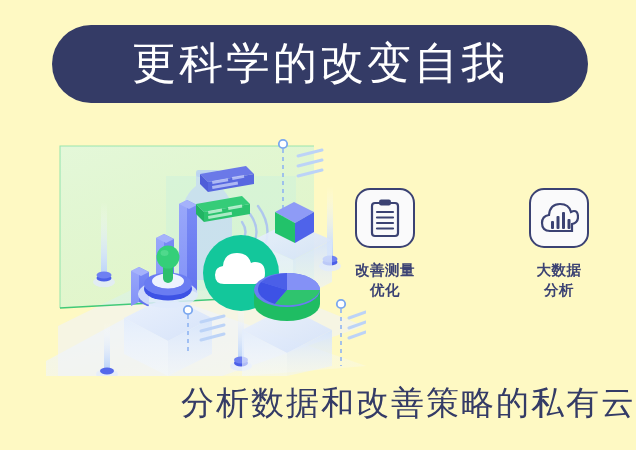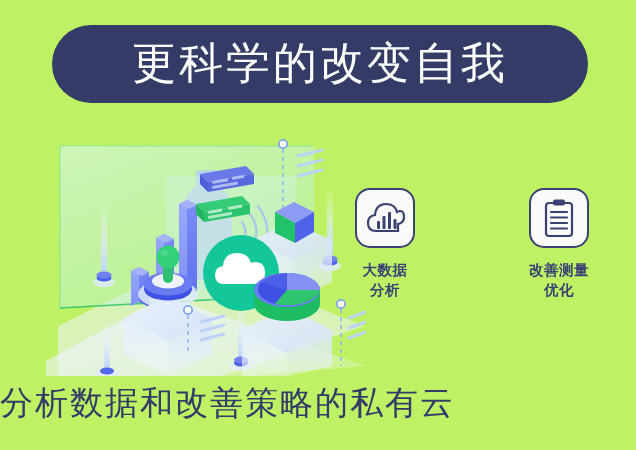--- a/index.html
+++ b/index.html
@@ -10,21 +10,21 @@
     width: 636px;
     height: 450px;
     overflow: hidden;
     background: #f7f7f8;
     font-family: "Liberation Sans", "DejaVu Sans", sans-serif;
   }
   #poster {
     position: relative;
     width: 636px;
     height: 450px;
-    background: #bef264;
+    background: #fef9c3;
     overflow: hidden;
   }
 
   
   #title-banner {
     position: absolute;
     left: 52px;
     top: 25px;
     width: 536px;
     height: 78px;
@@ -92,21 +92,21 @@
     letter-spacing: 0.5px;
     white-space: pre-line;
   }
 
   
   #caption {
     position: absolute;
     left: 0;
     top: 385px;
     width: 636px;
-    text-align: left;
+    text-align: right;
   }
   #caption-text {
     color: #343b66;
     font-size: 33px;
     letter-spacing: 2px;
     line-height: 1.1;
     font-weight: 400;
     white-space: nowrap;
   }
 </style>
@@ -315,55 +315,55 @@
         <line x1="155" y1="214" x2="178" y2="208"></line>
       </g>
       <g stroke="#8fb4f2" stroke-width="1.6" fill="none">
         <circle cx="142" cy="184" r="4.2" fill="#ffffff" stroke="#7aa7ef" stroke-width="1.8"></circle>
         <line x1="142" y1="189" x2="142" y2="228" stroke-dasharray="4 4"></line>
       </g>
     </svg>
   </div>
 
   <div id="features">
+
+    <div class="feature">
+      <div class="feature-icon">
+        <svg width="34" height="40" viewBox="0 0 34 40" xmlns="http://www.w3.org/2000/svg">
+          <rect x="4" y="5" width="26" height="33" rx="3" fill="none" stroke="#3b4273" stroke-width="2.2"></rect>
+          <rect x="11" y="1.5" width="12" height="6" rx="2.2" fill="#3b4273"></rect>
+          <g stroke="#3b4273" stroke-width="2.2" stroke-linecap="round">
+            <line x1="9" y1="14" x2="25" y2="14"></line>
+            <line x1="9" y1="19.5" x2="25" y2="19.5"></line>
+            <line x1="9" y1="25" x2="25" y2="25"></line>
+            <line x1="9" y1="30.5" x2="25" y2="30.5"></line>
+          </g>
+        </svg>
+      </div>
+      <div class="feature-label">改善测量
+优化</div>
+    </div>
 
     <div class="feature">
       <div class="feature-icon">
         <svg width="40" height="34" viewBox="0 0 40 34" xmlns="http://www.w3.org/2000/svg">
           <path d="M11,30 Q3,30 3,22 Q3,15 10,14 Q11,3 21,3 Q30,3 32,11 Q34,10 35,10 Q39,10 39,16 Q39,22 33,23" fill="none" stroke="#3b4273" stroke-width="2.2" stroke-linecap="round"></path>
           <path d="M33,23 L33,30 L11,30" fill="none" stroke="#3b4273" stroke-width="2.2" stroke-linecap="round"></path>
           <g fill="#3b4273">
             <rect x="12" y="20" width="3" height="8" rx="1"></rect>
             <rect x="17.5" y="15" width="3" height="13" rx="1"></rect>
             <rect x="23" y="11" width="3" height="17" rx="1"></rect>
             <rect x="28.5" y="18" width="3" height="10" rx="1"></rect>
           </g>
         </svg>
       </div>
       <div class="feature-label">大数据
 分析</div>
     </div>
 
-    <div class="feature">
-      <div class="feature-icon">
-        <svg width="34" height="40" viewBox="0 0 34 40" xmlns="http://www.w3.org/2000/svg">
-          <rect x="4" y="5" width="26" height="33" rx="3" fill="none" stroke="#3b4273" stroke-width="2.2"></rect>
-          <rect x="11" y="1.5" width="12" height="6" rx="2.2" fill="#3b4273"></rect>
-          <g stroke="#3b4273" stroke-width="2.2" stroke-linecap="round">
-            <line x1="9" y1="14" x2="25" y2="14"></line>
-            <line x1="9" y1="19.5" x2="25" y2="19.5"></line>
-            <line x1="9" y1="25" x2="25" y2="25"></line>
-            <line x1="9" y1="30.5" x2="25" y2="30.5"></line>
-          </g>
-        </svg>
-      </div>
-      <div class="feature-label">改善测量
-优化</div>
-    </div>
-
 
   </div>
 
   <div id="caption">
     <span id="caption-text">分析数据和改善策略的私有云</span>
   </div>
 
 </div>
 
 </body></html>

